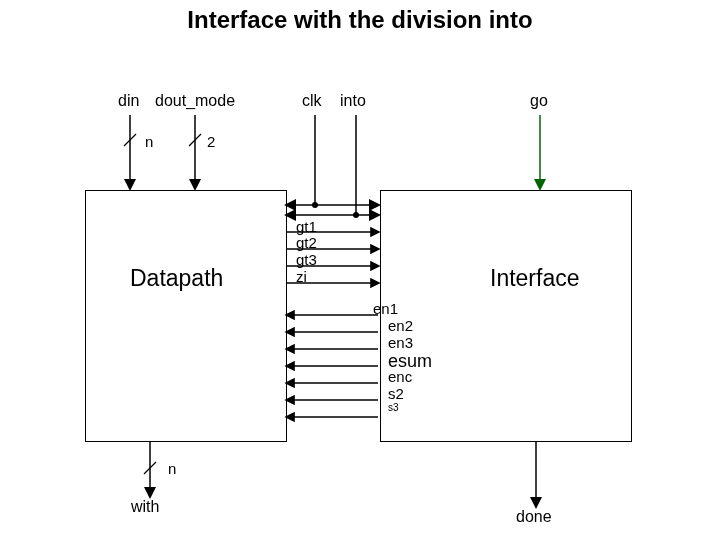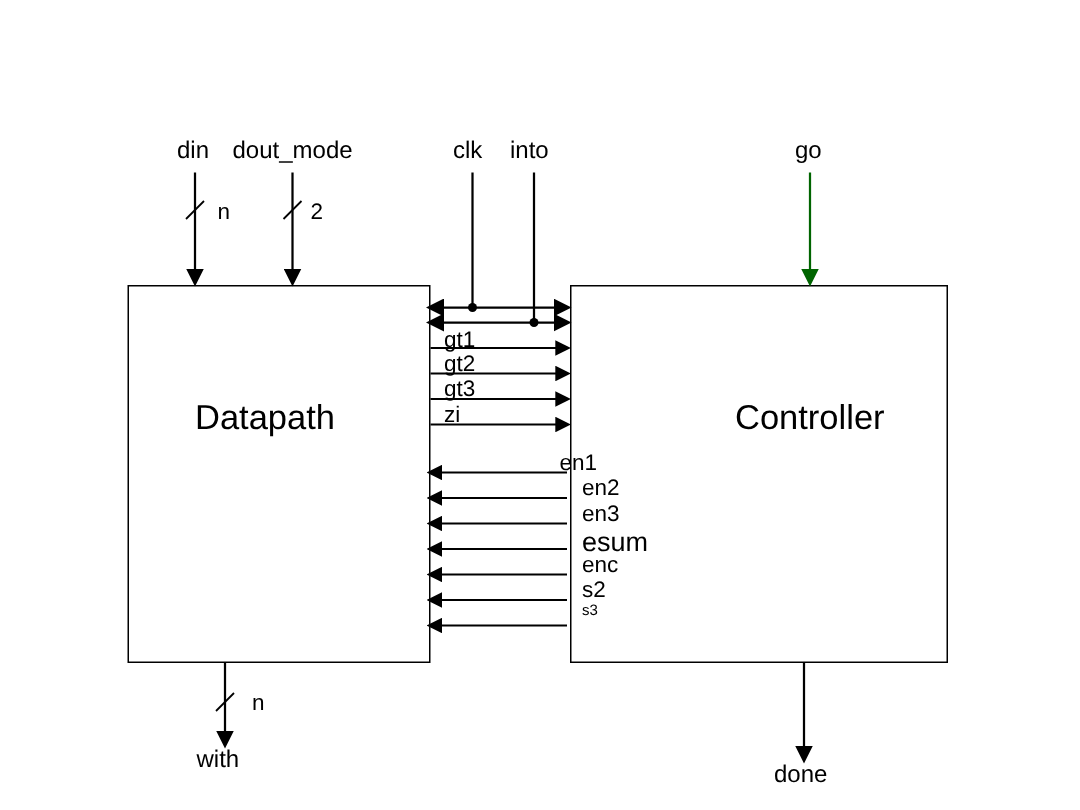--- a/index.html
+++ b/index.html
@@ -7,28 +7,28 @@
   .title{position:absolute;left:0;right:0;top:6px;text-align:center;font-weight:700;font-size:24px;line-height:28px}
   .box{position:absolute;border:1.5px solid #000;background:#fff}
   .lbl{position:absolute;font-size:16px}
   .block-lbl{position:absolute;font-size:23px}
   svg{position:absolute;left:0;top:0}
 </style>
 </head>
 <body>
 
 <div class="title">
-  <br>
+  <span>Interface with the division into</span><br>
 </div>
 
 <div class="box" style="left:85px;top:190px;width:200px;height:250px"></div>
 <div class="block-lbl" style="left:130px;top:265px">Datapath</div>
 
 <div class="box" style="left:380px;top:190px;width:250px;height:250px"></div>
-<div class="block-lbl" style="left:490px;top:265px">Controller</div>
+<div class="block-lbl" style="left:490px;top:265px">Interface</div>
 
 <div class="lbl" style="left:118px;top:92px">din</div>
 <div class="lbl" style="left:155px;top:92px">dout_mode</div>
 <div class="lbl" style="left:302px;top:92px">clk</div>
 <div class="lbl" style="left:340px;top:92px">into</div>
 <div class="lbl" style="left:530px;top:92px">go</div>
 
 <div class="lbl" style="left:145px;top:133px;font-size:15px">n</div>
 <div class="lbl" style="left:207px;top:133px;font-size:15px">2</div>
 <div class="lbl" style="left:168px;top:460px;font-size:15px">n</div>

